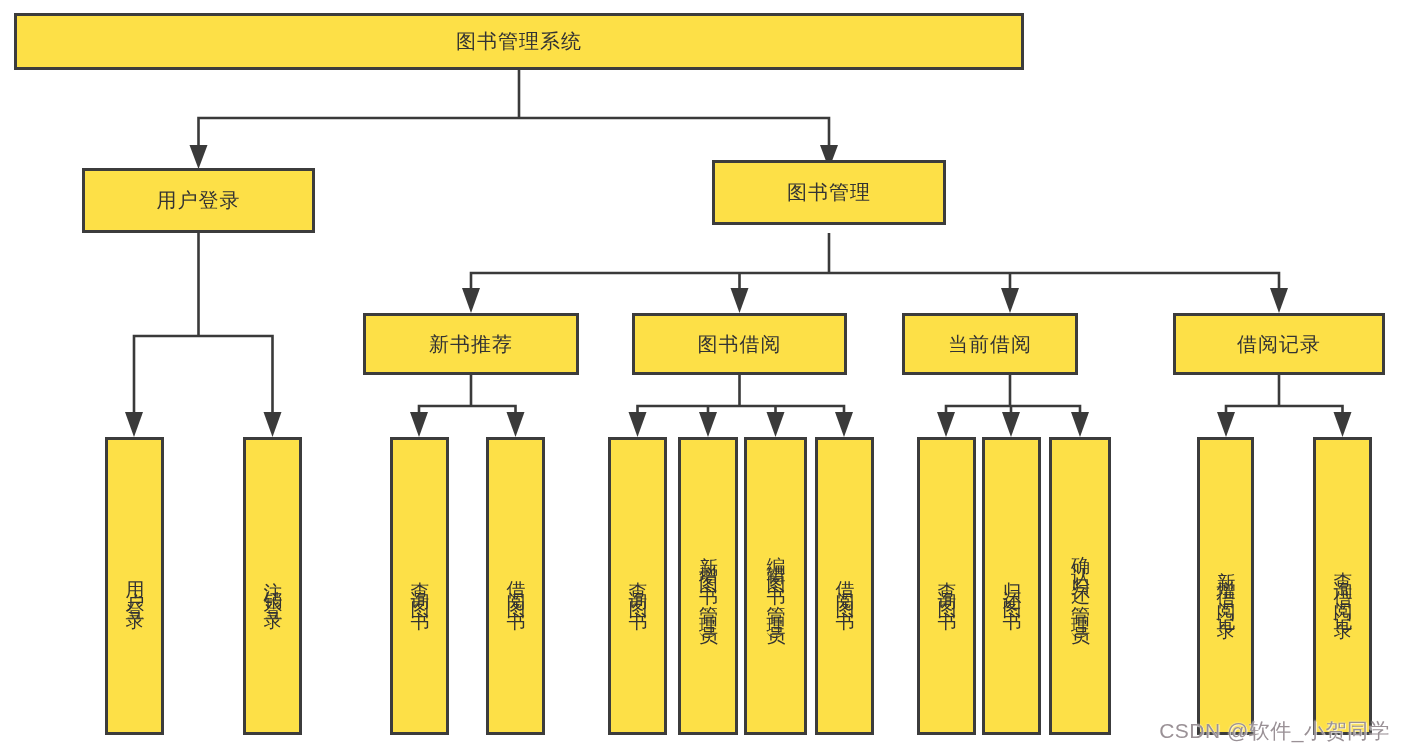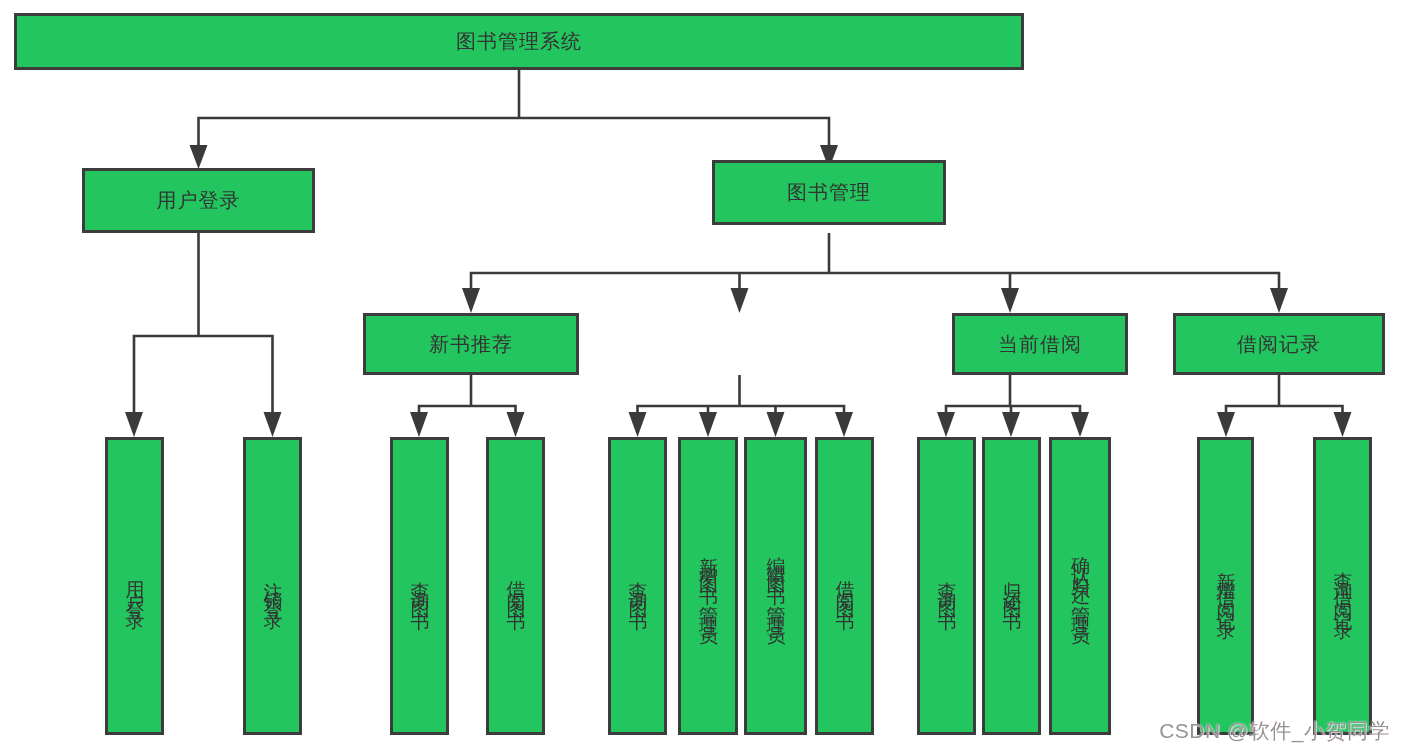--- a/index.html
+++ b/index.html
@@ -19,37 +19,37 @@
     overflow:hidden;
   }
   .connectors{position:absolute;left:0;top:0;z-index:0;}
   .connectors path{stroke:var(--line);stroke-width:2.6;fill:none;}
   .connectors polygon{fill:var(--line);stroke:none;}
 
   .node{
     position:absolute;
     box-sizing:border-box;
     border:3px solid var(--box-border);
-    background:#22c55e;
+    background:#fde047;
     display:flex;align-items:center;justify-content:center;
     z-index:1;
     font-size:20px;
     letter-spacing:1px;
     color:var(--text);
   }
   
   #n-root{left:14px;top:13px;width:1010px;height:57px;}
   
   #n-login {left:82px; top:168px;width:233px;height:65px;}
   #n-manage{left:712px;top:160px;width:234px;height:65px;}
   
   .lvl3{top:313px;height:62px;}
   #n-recommend{left:363px; width:216px;}
   #n-borrow   {left:632px; width:215px;}
-  #n-current  {left:952px; width:176px;align-items:center;}
+  #n-current  {left:902px; width:176px;align-items:center;}
   #n-records  {left:1173px;width:212px;}
   
   .leaf{top:437px;height:298px;width:59px;font-size:19px;letter-spacing:0;}
   .leaf .vtext{
     writing-mode:vertical-rl;
     text-orientation:mixed;
     letter-spacing:10px;
     line-height:1.1;
     white-space:nowrap;
   }
@@ -140,20 +140,23 @@
   <div class="node" id="n-login">
     <span>用户登录</span>
   </div>
   <div class="node" id="n-manage">
     <span>图书管理</span>
   </div>
 
   <div class="node lvl3" id="n-recommend">
     <span>新书推荐</span>
   </div>
+  <div class="node lvl3" id="n-borrow">
+    <span>图书借阅</span>
+  </div>
   <div class="node lvl3" id="n-current">
     <span>当前借阅</span>
   </div>
   <div class="node lvl3" id="n-records">
     <span>借阅记录</span>
   </div>
 
   <div class="node leaf" id="l-login1">
     <span class="vtext">用户登录</span>
   </div>

